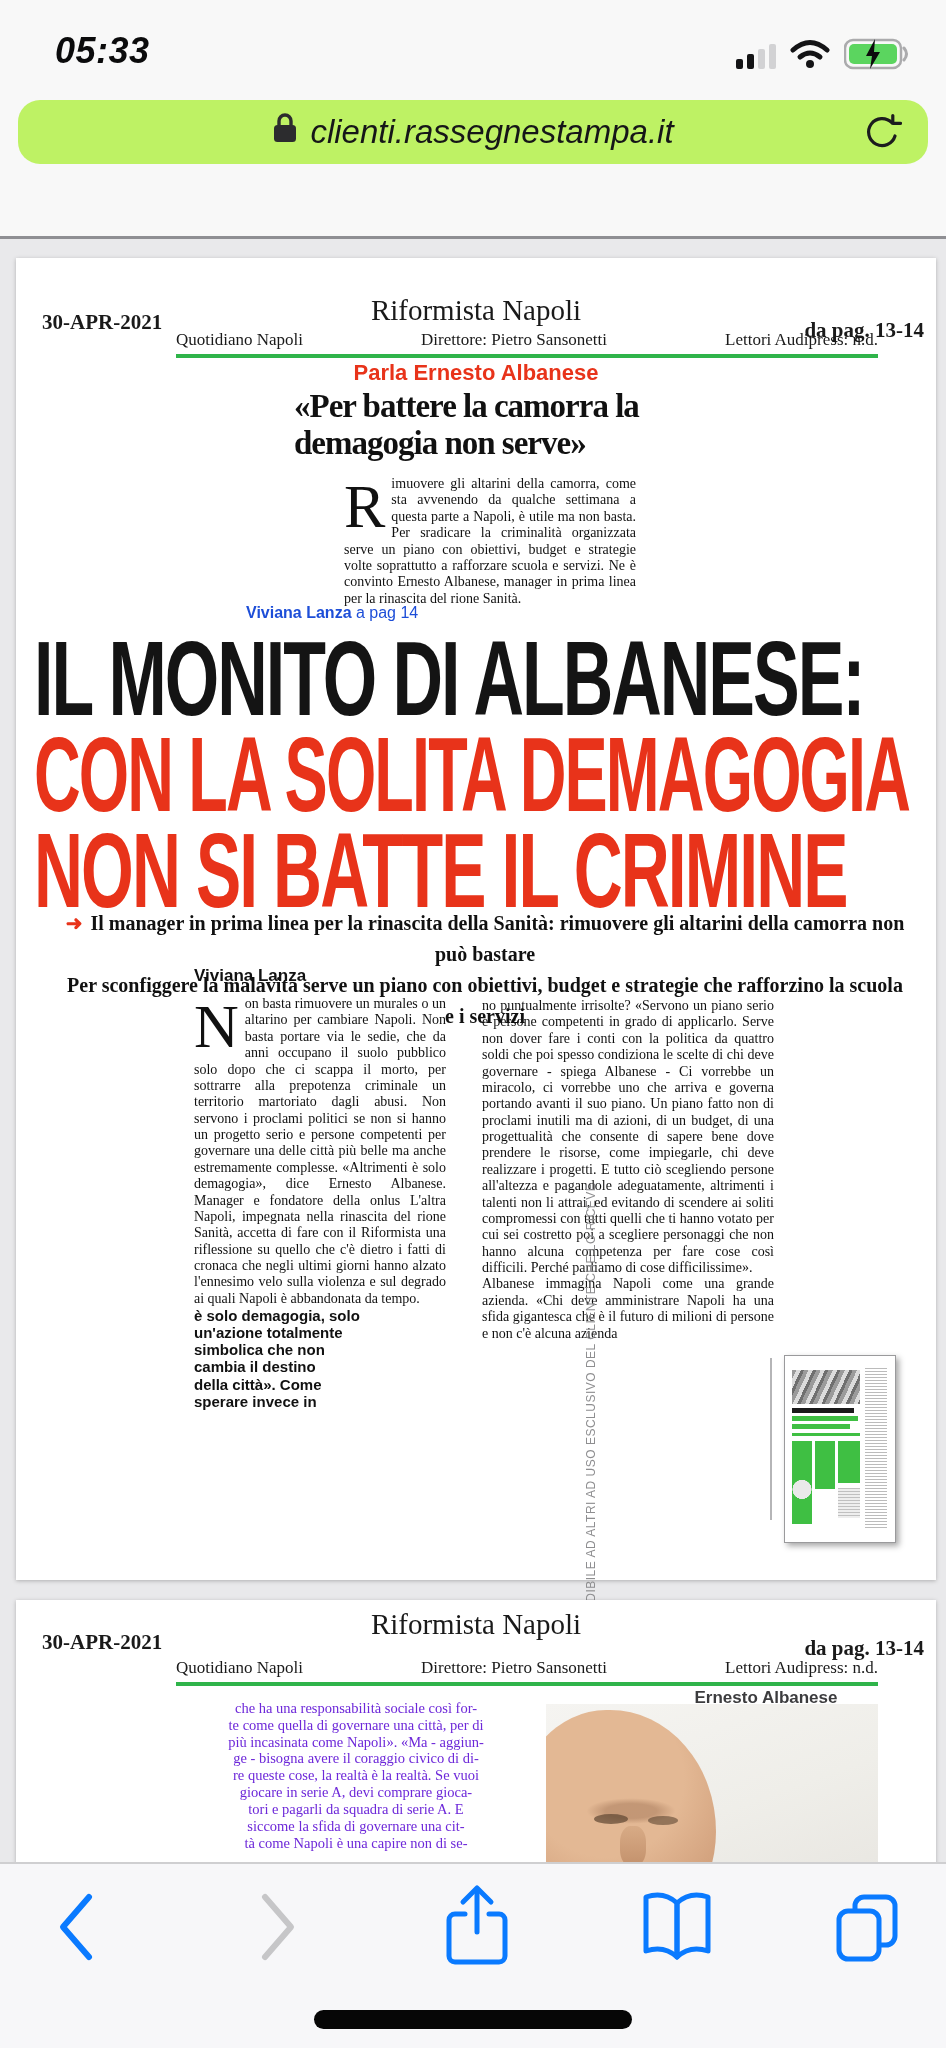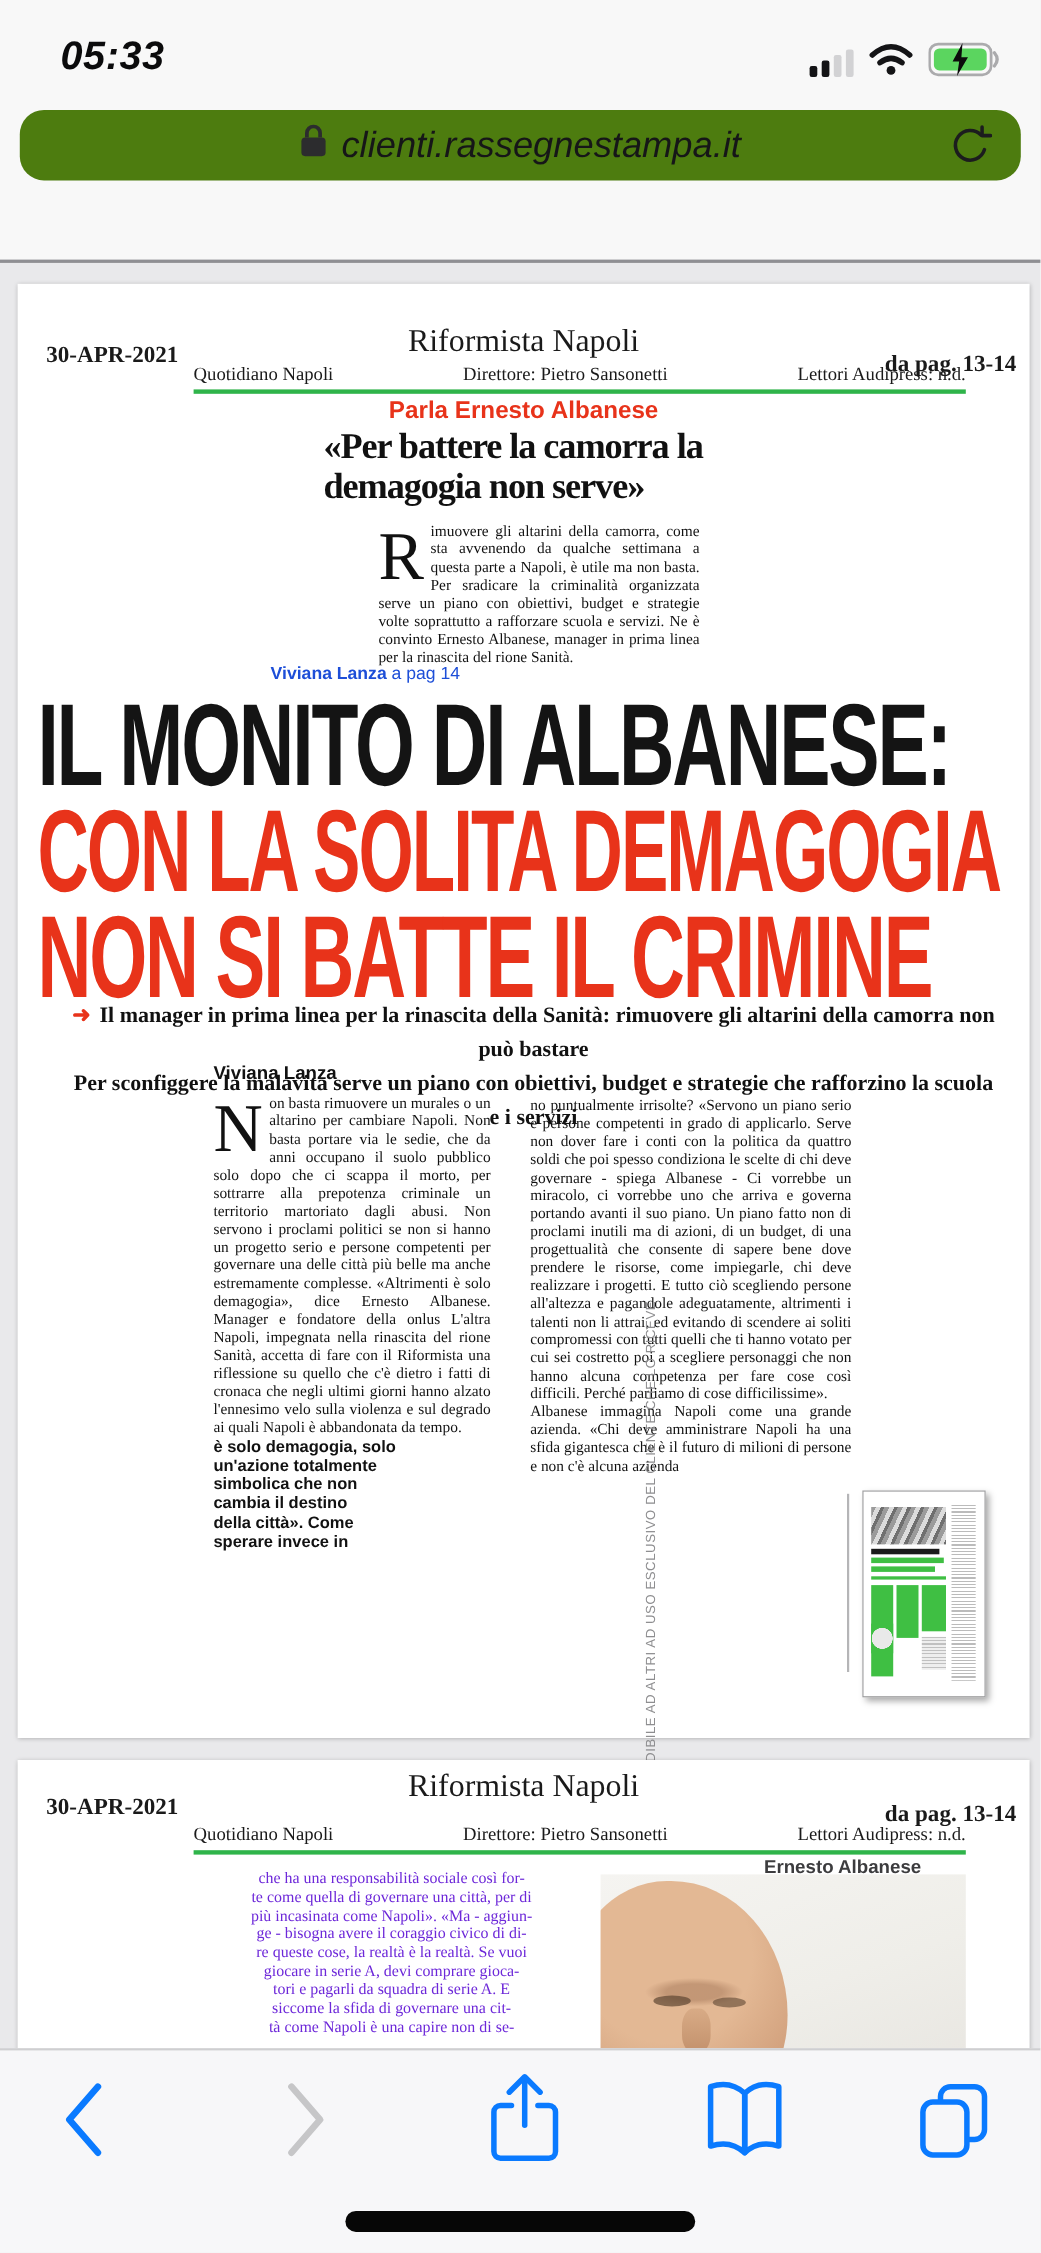--- a/index.html
+++ b/index.html
@@ -5,21 +5,21 @@
   html,body{margin:0;padding:0;}
   body{width:946px;height:2048px;background:#e9e9eb;font-family:"Liberation Sans",sans-serif;overflow:hidden;}
   .screen{position:relative;width:946px;height:2048px;}
 
   
   .top-chrome{position:absolute;left:0;top:0;width:946px;height:237px;background:#f8f8f8;font-style:italic;}
   .status-time{position:absolute;left:55px;top:30px;font-size:36px;font-weight:700;color:#0b0b0c;letter-spacing:0.5px;}
   .status-icons{position:absolute;right:36px;top:38px;display:flex;align-items:center;gap:14px;}
   .sig{display:flex;align-items:flex-end;gap:4px;height:26px;}
   .sig span{width:7px;border-radius:2px;display:block;}
-  .urlbar{position:absolute;left:18px;top:100px;width:910px;height:64px;background:#4d7c0f;border-radius:22px;}
+  .urlbar{position:absolute;left:18px;top:100px;width:910px;height:64px;background:#bef264;border-radius:22px;}
   .url-text{position:absolute;left:0;top:0;width:100%;height:64px;display:flex;align-items:center;justify-content:center;gap:12px;font-size:33px;color:#161618;}
   .reload{position:absolute;right:26px;top:13px;}
   .chrome-sep{position:absolute;left:0;top:236px;width:946px;height:3px;background:#8f8f93;}
 
   
   .card{position:absolute;left:16px;width:920px;background:#ffffff;box-shadow:0 1px 4px rgba(0,0,0,0.25);}
   .card1{top:258px;height:1322px;}
   .card2{top:1600px;height:270px;}
 
   .np{font-family:"Liberation Serif",serif;color:#1a1a1a;}

